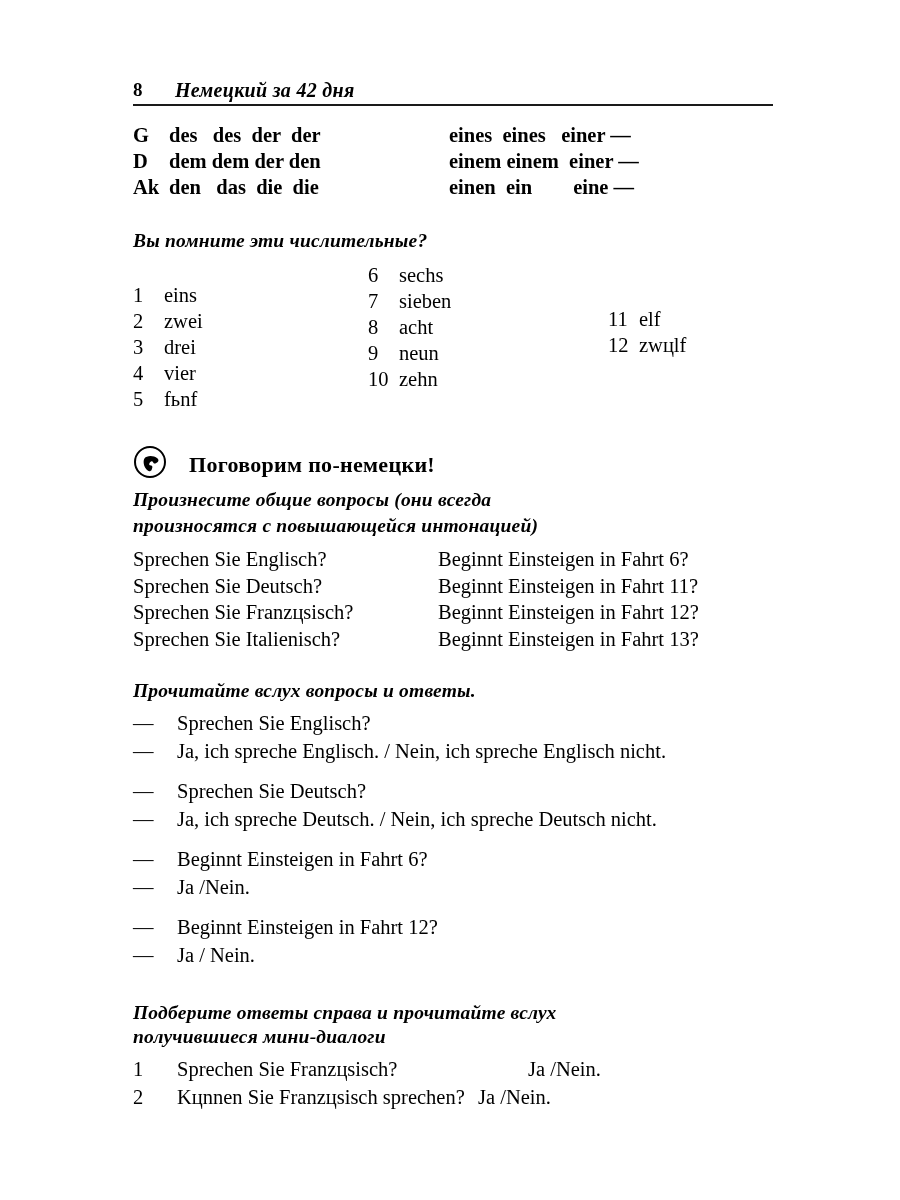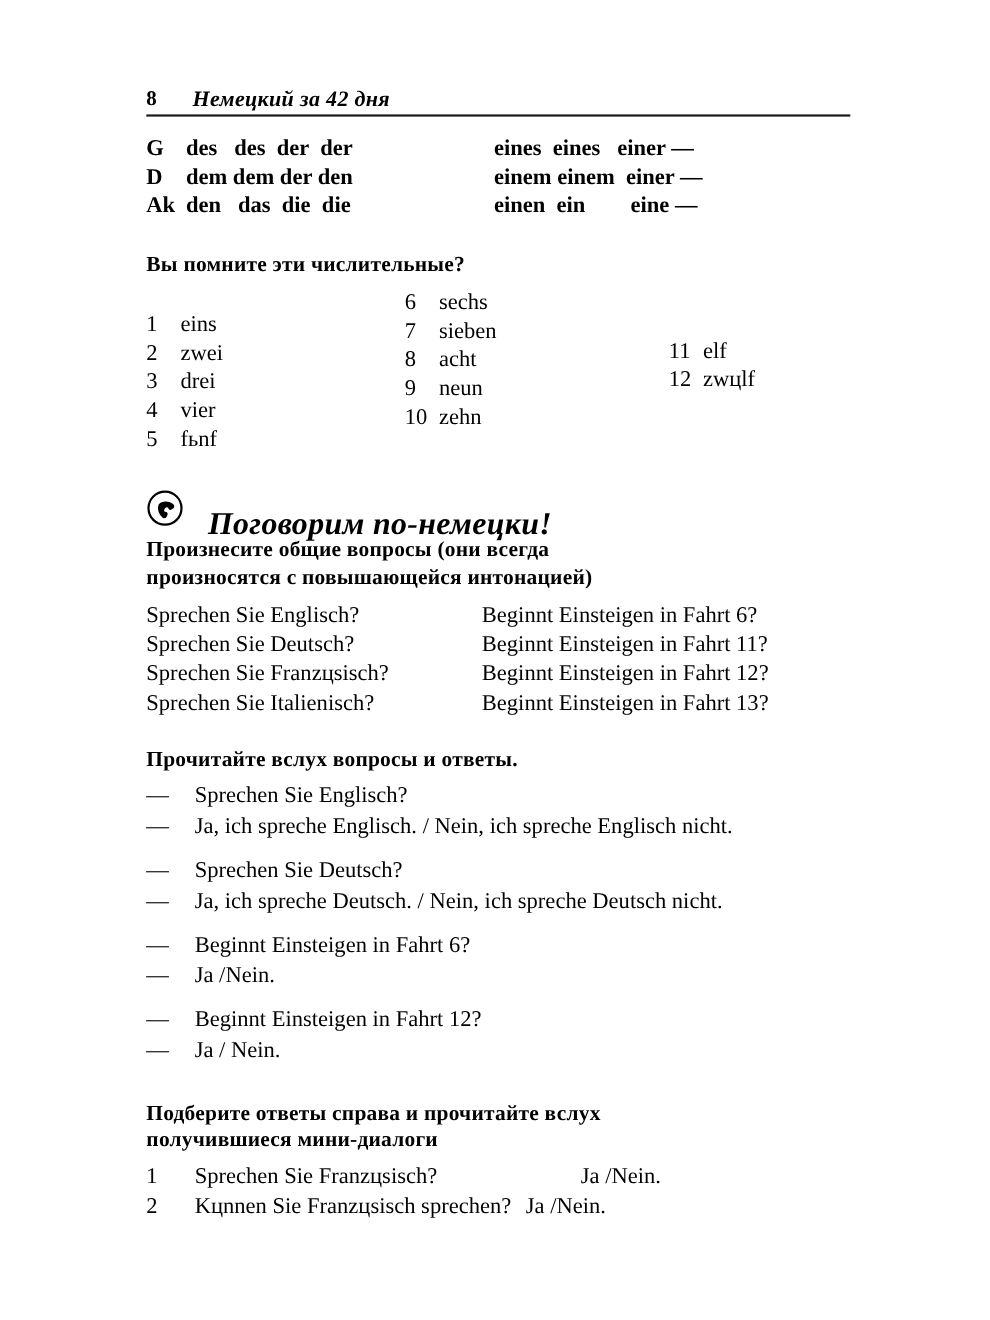--- a/index.html
+++ b/index.html
@@ -90,20 +90,21 @@
     position: absolute;
     top: 0;
     left: 316px;
     white-space: pre;
   }
 
   
   .heading-ru {
     position: absolute;
     font-weight: bold;
+    font-style: italic;
     font-size: 19.5px;
     line-height: 26px;
     letter-spacing: 0.2px;
   }
 
   
   .numerals {
     position: absolute;
     left: 133px;
     top: 264px;
@@ -138,24 +139,23 @@
   .phone-icon {
     position: absolute;
     left: 0px;
     top: 0px;
     width: 34px;
     height: 34px;
   }
   .speak-title {
     position: absolute;
     left: 56px;
-    top: 16px;
+    top: 5px;
     font-weight: bold;
-    font-style: italic;
-    font-size: 29px;
+    font-size: 22px;
     line-height: 30px;
     letter-spacing: 0.3px;
   }
 
   
   .qpairs {
     position: absolute;
     left: 133px;
     top: 548px;
     width: 660px;

